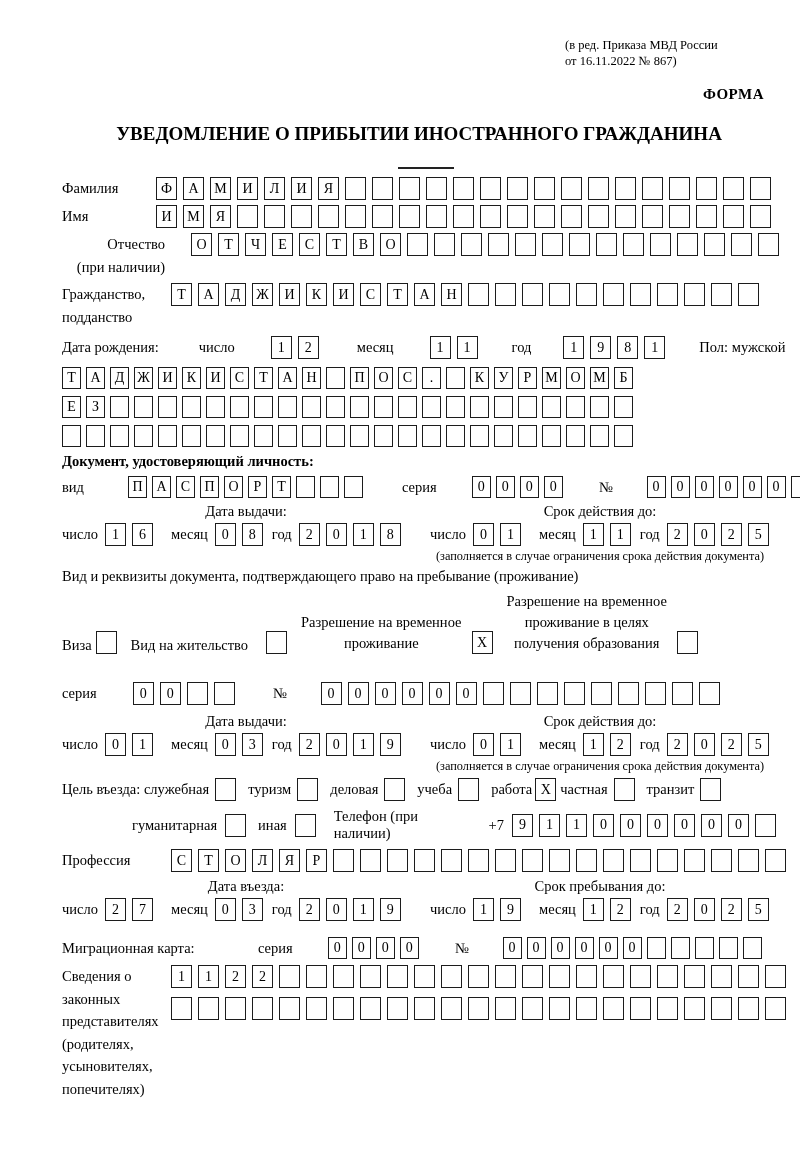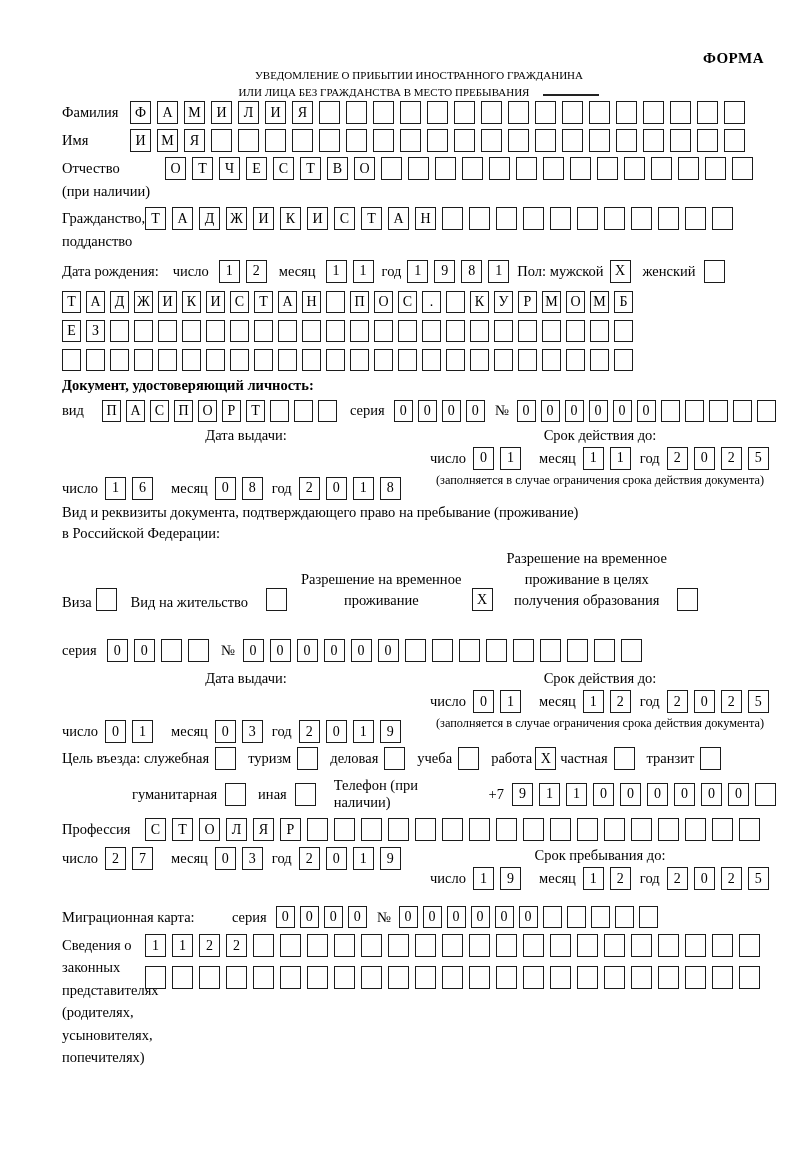--- a/index.html
+++ b/index.html
@@ -3,42 +3,42 @@
 <meta charset="utf-8">
 <style>
   html,body{margin:0;padding:0;background:#fff;}
   body{width:800px;height:1163px;color:#000;font-family:"Liberation Serif","DejaVu Serif",serif;font-size:14.5px;}
   .page{padding:34px 24px 10px 62px;position:relative;}
 
   .appendix{margin-left:503px;white-space:pre-line;font-size:14px;line-height:1.25;}
   .edition{margin-left:503px;white-space:pre-line;font-size:12.5px;line-height:1.3;margin-top:3px;}
   .forma{text-align:right;font-weight:bold;font-size:15px;margin:16px 12px 0 0;letter-spacing:.5px;}
 
-  .title{text-align:center;font-weight:normal;font-size:11px;line-height:1.55;margin-top:0;}
+  .title{text-align:center;font-weight:bold;font-size:19px;line-height:1.55;margin-top:16px;}
   .uline{display:inline-block;width:56px;border-bottom:2px solid #222;margin-left:14px;}
 
   .sec{font-weight:bold;font-size:14.5px;margin:20px 0 14px -2px;}
 
-  .frow{display:flex;align-items:center;margin-bottom:5px;}
+  .frow{display:flex;align-items:center;margin-bottom:5px;gap:26px;}
   .frow.top{align-items:flex-start;}
   .lbl{flex:none;}
   .stack{white-space:pre-line;line-height:1.55;flex:none;}
-  .w68{width:68px;}.w83{width:83px;}.w103{width:103px;}.w100{width:100px;}.w40{width:40px;}.w168{width:170px;}
+  .w68{width:68px;}.w83{width:83px;}.w103{width:103px;text-align:right;}.w100{width:100px;}.w40{width:40px;}.w168{width:170px;}
   .grid{display:flex;gap:6px;flex:none;}
   .cell,.cb{width:21px;height:23px;border:1.6px solid #1c1c1c;box-sizing:border-box;display:flex;align-items:center;justify-content:center;font-size:14px;flex:none;background:#fff;}
   .grid-sm{gap:5px;}
   .grid-sm .cell{width:19px;height:22px;}
 
   .rows-col{display:flex;flex-direction:column;gap:7px;}
 
   .center-head{font-weight:bold;margin:6px 0 6px 0;font-size:14.5px;}
 
   .dates{display:flex;margin-bottom:4px;}
   .dcol{display:flex;flex-direction:column;}
-  .dcol-l{width:368px;gap:30px;}
+  .dcol-l{width:368px;}
   .dcol-r{width:340px;}
   .dtitle{text-align:center;margin-bottom:3px;}
   .dline{display:flex;align-items:center;}
   .dline span{margin:0 7px 0 0;}
   .dline .grid{margin-right:9px;}
   .dnote{font-size:12.3px;margin-top:3px;text-align:center;white-space:nowrap;}
 
   .plain{margin:4px 0;}
   .permit-row{display:flex;align-items:flex-end;margin:6px 0 28px 0;}
   .center-lbl{white-space:pre-line;text-align:center;line-height:1.45;flex:none;}
@@ -49,25 +49,27 @@
   .purpose .cb{margin-right:12px;}
   .purpose .tight{margin-right:3px;}
   .phone-row{display:flex;align-items:center;margin-bottom:7px;padding-left:70px;}
   .phone-row span{margin-right:8px;}
 </style>
 </head>
 <body>
 
 <div class="page">
 
+  <div class="edition">(в ред. Приказа МВД России
+от 16.11.2022 № 867)</div>
   <div class="forma">ФОРМА</div>
 
   <div class="title">
     <div>УВЕДОМЛЕНИЕ О ПРИБЫТИИ ИНОСТРАННОГО ГРАЖДАНИНА</div>
-    <div><span>ИЛИ ЛИЦА БЕЗ ГРАЖДАНСТВА В МЕСТО ПРЕБЫВАНИЯ</span><span class="uline"></span></div>
+    <div><span class="uline"></span></div>
   </div>
 
 
   <div class="frow">
     <span class="lbl w68">Фамилия</span>
     <div class="grid">
         <div class="cell">Ф</div>
         <div class="cell">А</div>
         <div class="cell">М</div>
         <div class="cell">И</div>
@@ -369,21 +371,20 @@
             <div class="cell">0</div>
             <div class="cell">2</div>
             <div class="cell">5</div>
           </div>
       </div>
       <div class="dnote">(заполняется в случае ограничения срока действия документа)</div>
     </div>
   </div>
 
   <div class="plain">Вид и реквизиты документа, подтверждающего право на пребывание (проживание)</div>
-  <div class="plain">в Российской Федерации:</div>
 
   <div class="permit-row">
     <span>Виза</span>
     <div class="cb" style="margin-left:4px"></div>
     <span>Вид на жительство</span>
     <div class="cb" style="margin-left:18px"></div>
     <div class="center-lbl">Разрешение на временное
 проживание</div>
     <div class="cb">X</div>
     <div class="center-lbl">Разрешение на временное
@@ -530,20 +531,21 @@
         <div class="cell"></div>
         <div class="cell"></div>
         <div class="cell"></div>
         <div class="cell"></div>
         <div class="cell"></div>
       </div>
   </div>
 
   <div class="dates" style="margin-top:6px;">
     <div class="dcol dcol-l">
+      <div class="dtitle">Дата въезда:</div>
       <div class="dline">
         <span>число</span>
         <div class="grid">
             <div class="cell">2</div>
             <div class="cell">7</div>
           </div>
         <span style="margin-left:9px">месяц</span>
         <div class="grid">
             <div class="cell">0</div>
             <div class="cell">3</div>

